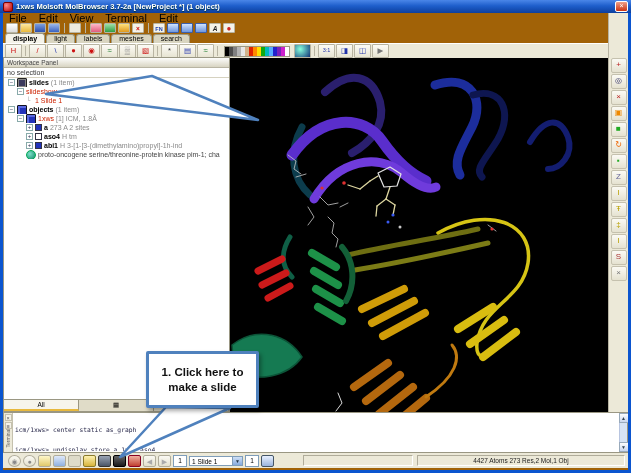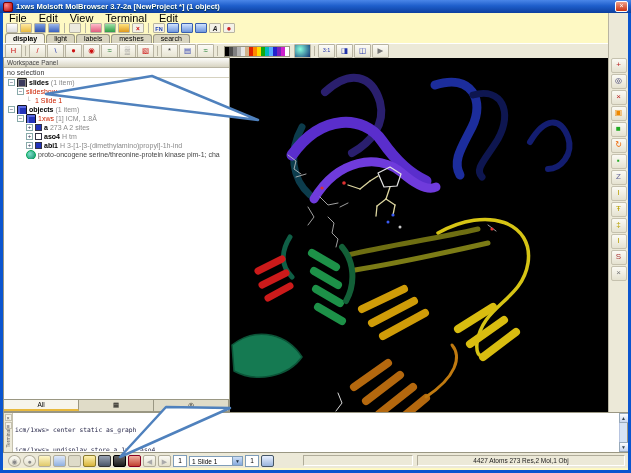--- a/index.html
+++ b/index.html
@@ -1,18 +1,18 @@
 <!DOCTYPE html>
 <html><head>
 <meta charset="utf-8">
 <style>
   html,body{margin:0;padding:0}
   body{width:631px;height:473px;position:relative;overflow:hidden;
        font-family:"Liberation Sans","DejaVu Sans",sans-serif;background:#ece9d8;font-size:8px;color:#000}
-  #win{position:absolute;inset:0;background:#fef9c3}
+  #win{position:absolute;inset:0;background:#a16207}
   .edge{position:absolute;background:#0b55cf;z-index:30}
   
   #titlebar{position:absolute;left:0;top:0;width:631px;height:13px;
     background:linear-gradient(180deg,#4a86e8 0%,#1e5ecb 45%,#0c3f9e 100%);
     display:flex;align-items:center;gap:3px;padding:0 3px;box-sizing:border-box;z-index:31}
   #titlebar .ttext{color:#fff;font-weight:bold;font-size:7.5px;white-space:nowrap;text-shadow:0 1px 1px #033}
   .appico{width:8px;height:8px;border-radius:2px;background:radial-gradient(circle at 30% 30%,#ff8989,#b40000);border:1px solid #7a0000}
   .closebtn{margin-left:auto;width:11px;height:9px;background:linear-gradient(#f0a088,#cc3311);border:1px solid #fff;
     color:#fff;font-size:7px;line-height:8px;text-align:center;border-radius:2px}
   
@@ -427,14 +427,17 @@
     <span class="bbtn b-mon"></span>
     <div id="statuscell2"></div>
     <div id="statuscell">4427 Atoms 273 Res,2 Mol,1 Obj</div>
   </div>
 
   <svg id="tails" width="631" height="473" viewBox="0 0 631 473">
     <polygon points="46,94 152,76 258,120" fill="#ffffff" stroke="#4f81bd" stroke-width="2.5" stroke-linejoin="round"></polygon>
     <polygon points="120,457 166,407 230,408" fill="#ffffff" stroke="#4f81bd" stroke-width="2.5" stroke-linejoin="round"></polygon>
   </svg>
 
+  <div class="callout" id="co-note1">
+    <span>1. Click here to make a slide</span>
+  </div>
 
 </div>
 
 </body></html>

